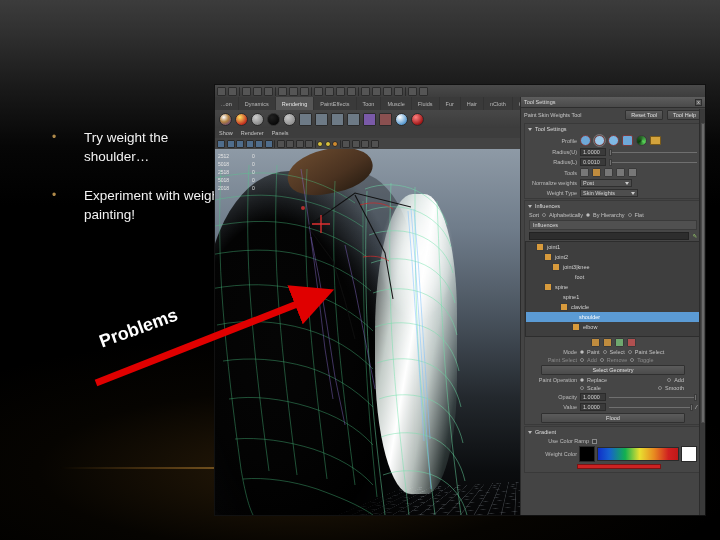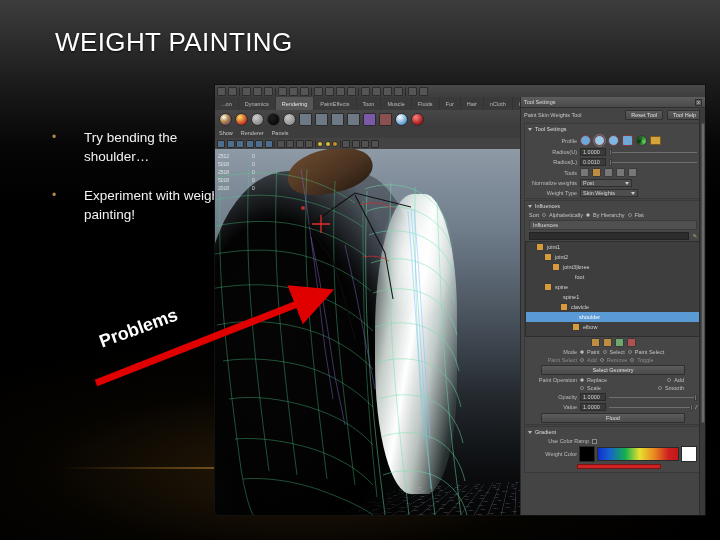--- a/index.html
+++ b/index.html
@@ -219,26 +219,25 @@
     letter-spacing:0px;
   }
 </style>
 </head>
 <body>
 
 <div class="slide">
 
   <div class="glow-line"></div>
 
-  <div class="title">WEIGHT PAINTING</div>
 
   <div class="bullets">
     <div class="bullet">
       <div class="bullet-dot">•</div>
-      <div class="bullet-text">Try bending the shoulder…</div>
+      <div class="bullet-text">Try weight the shoulder…</div>
     </div>
     <div class="bullet">
       <div class="bullet-dot">•</div>
       <div class="bullet-text">Experiment with weight painting!</div>
     </div>
   </div>
 
   <div class="maya">
 
     <div class="shelf-icons-top">

